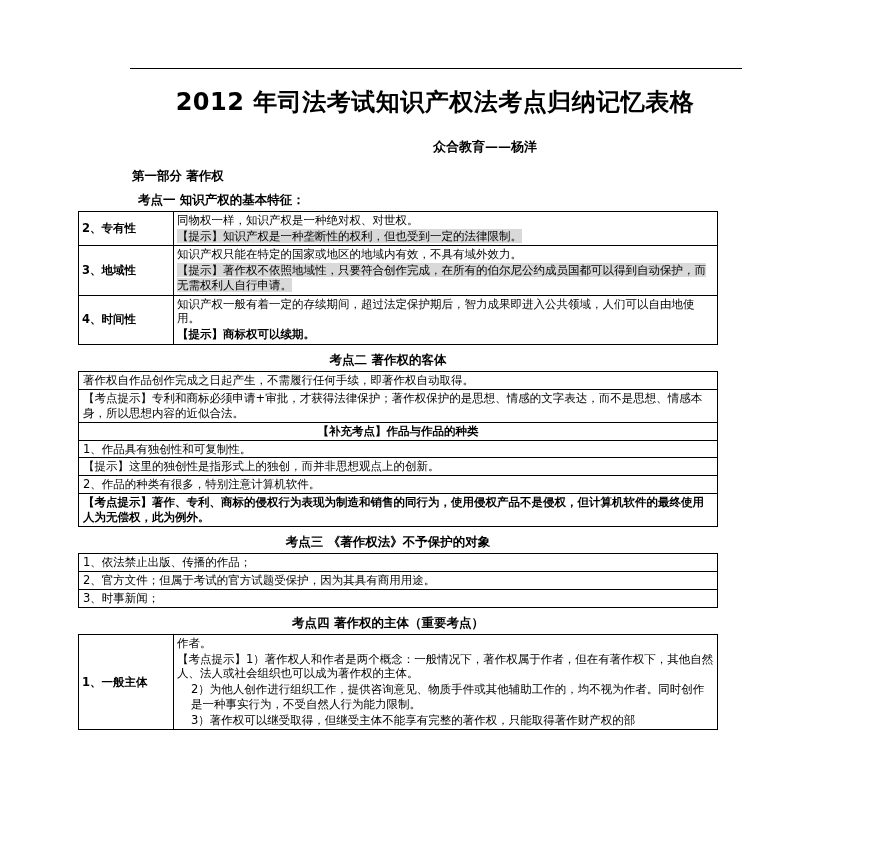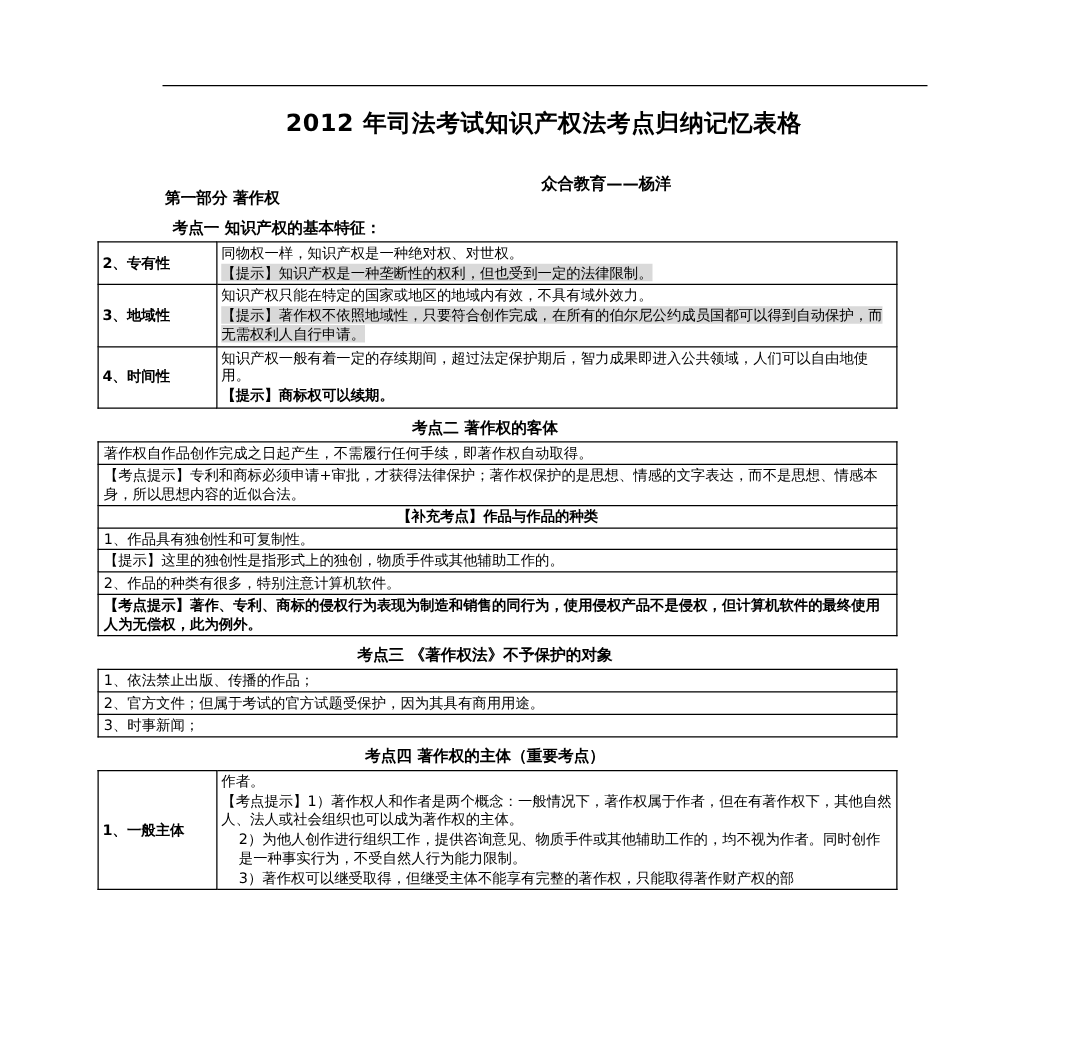--- a/index.html
+++ b/index.html
@@ -27,39 +27,39 @@
     top: 68px;
     width: 612px;
     border-top: 1.6px solid #000;
   }
   .doc-title {
     position: absolute;
     left: 0;
     top: 86px;
     width: 870px;
     text-align: center;
-    font-size: 19px;
+    font-size: 24px;
     font-weight: bold;
     letter-spacing: 0.5px;
   }
   .byline {
     position: absolute;
     left: 0;
     top: 138px;
     width: 870px;
     text-align: center;
     font-size: 13px;
     font-weight: bold;
     padding-left: 100px;
     box-sizing: border-box;
   }
   .content {
     position: absolute;
     left: 78px;
-    top: 150px;
+    top: 168px;
     width: 714px;
   }
   .part-label {
     font-size: 12.5px;
     font-weight: bold;
     margin: 0 0 2px 54px;
   }
   .kaodian {
     font-size: 12.5px;
     font-weight: bold;
@@ -165,21 +165,21 @@
       <tr>
         <td><span>【考点提示】专利和商标必须申请+审批，才获得法律保护；著作权保护的是思想、情感的文字表达，而不是思想、情感本身，所以思想内容的近似合法。</span></td>
       </tr>
       <tr>
         <td class="center-line"><span class="b">【补充考点】作品与作品的种类</span></td>
       </tr>
       <tr>
         <td><span>1、作品具有独创性和可复制性。</span></td>
       </tr>
       <tr>
-        <td><span>【提示】这里的独创性是指形式上的独创，物质手件或其他辅助工作的。</span></td>
+        <td><span>【提示】这里的独创性是指形式上的独创，而并非思想观点上的创新。</span></td>
       </tr>
       <tr>
         <td><span>2、作品的种类有很多，特别注意计算机软件。</span></td>
       </tr>
       <tr>
         <td><span class="b">【考点提示】著作、专利、商标的侵权行为表现为制造和销售的同行为，使用侵权产品不是侵权，但计算机软件的最终使用人为无偿权，此为例外。</span></td>
       </tr>
     </tbody>
       </table>
 

